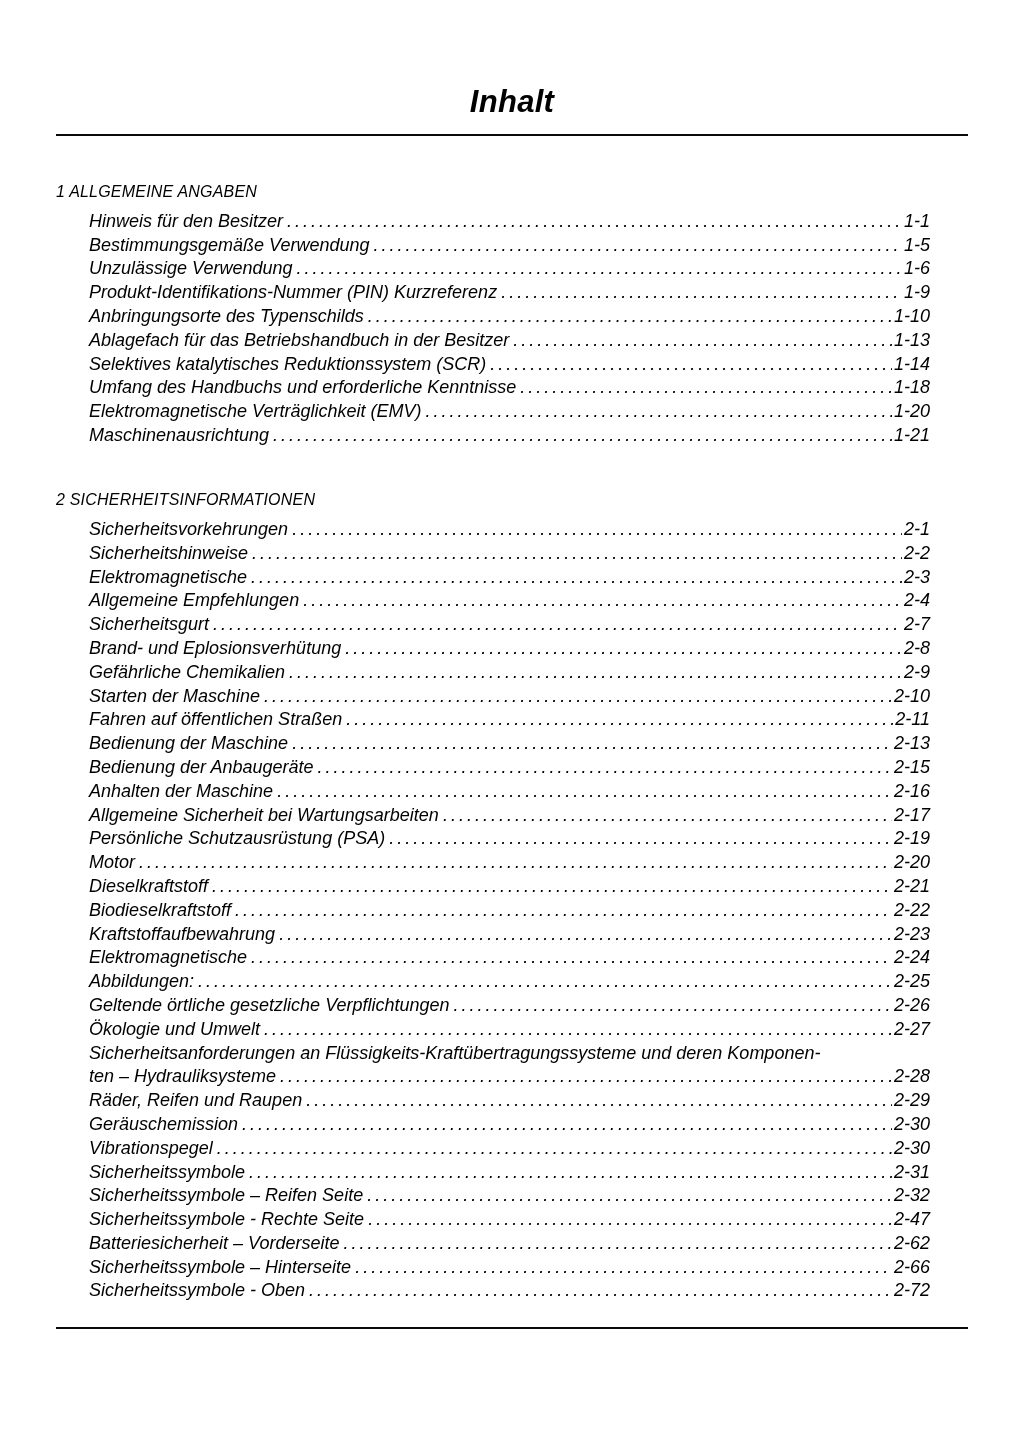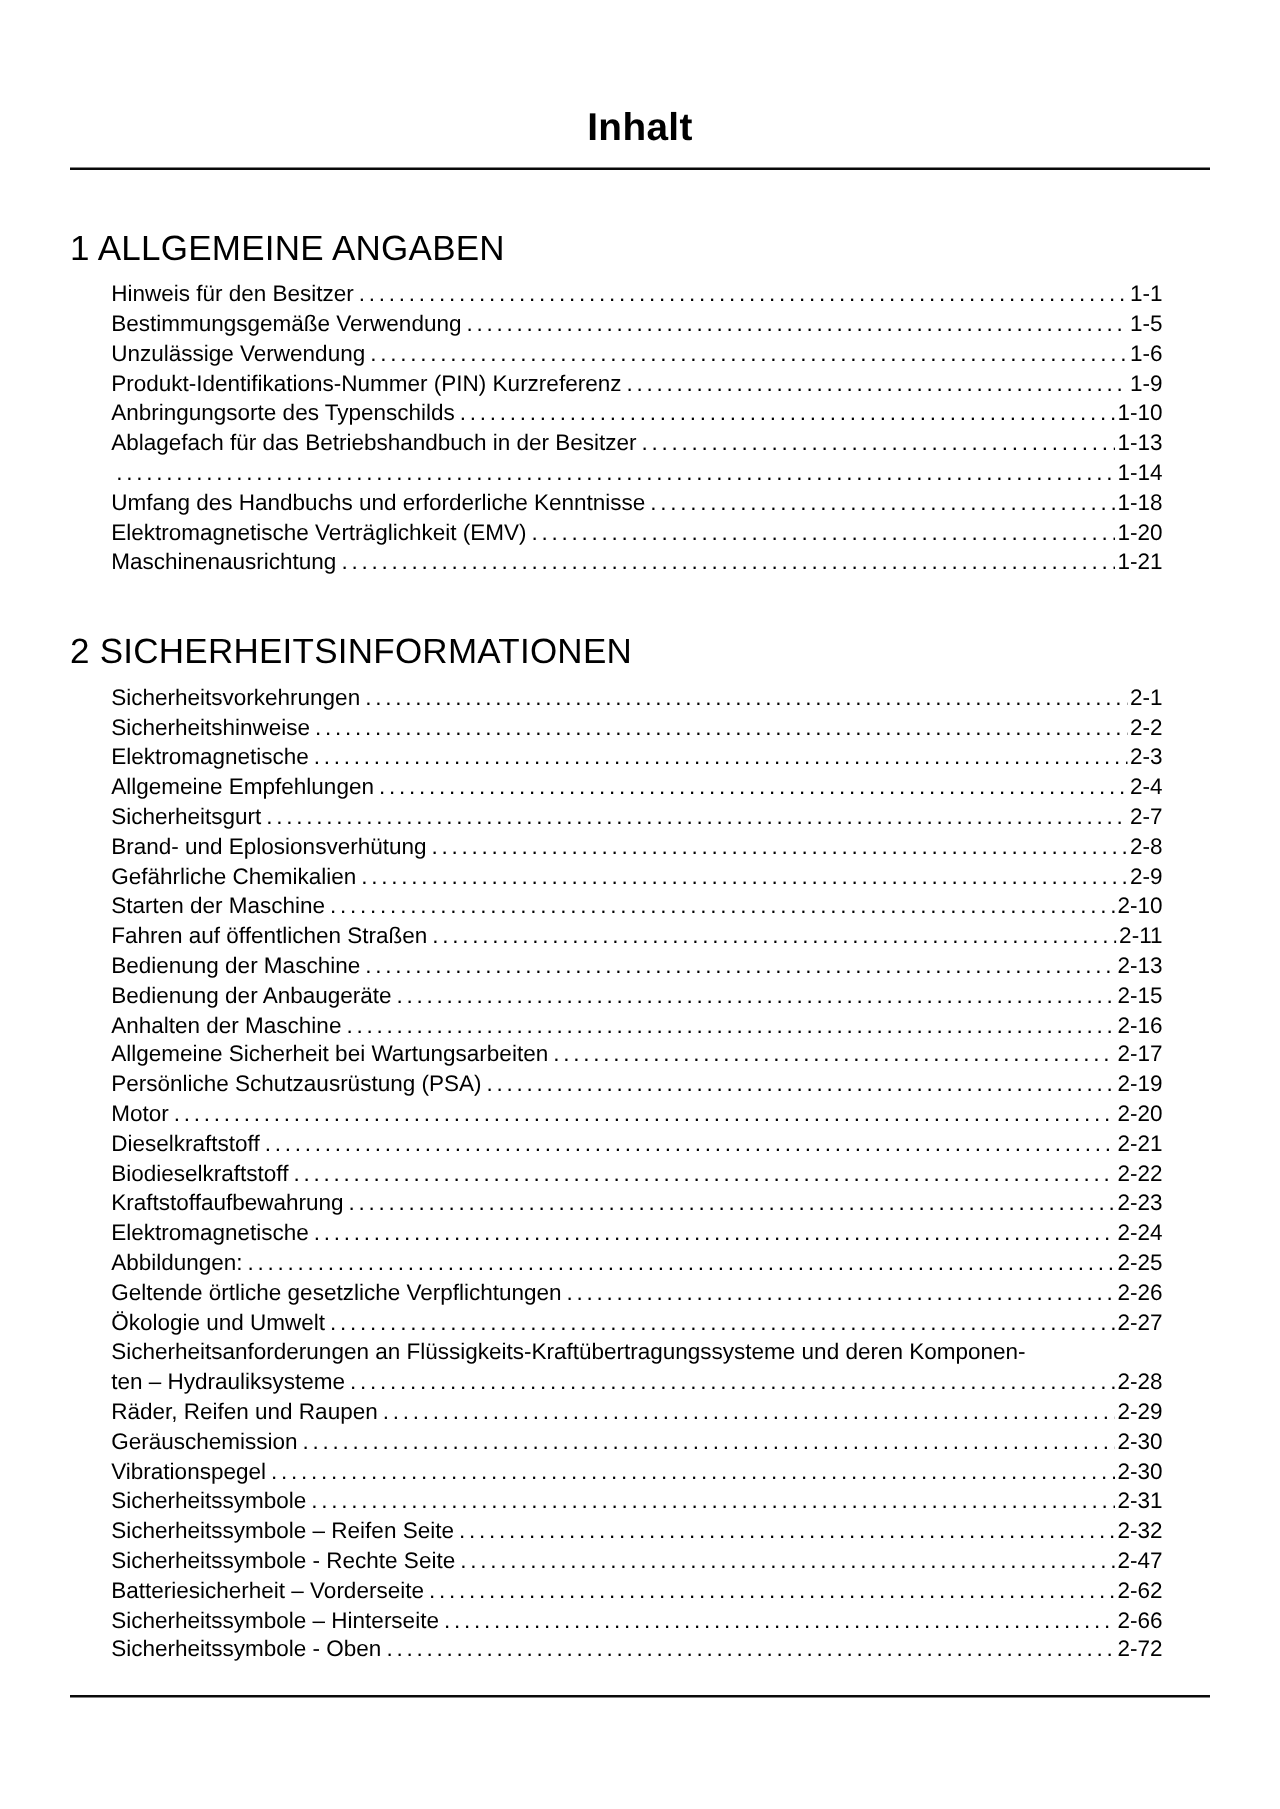--- a/index.html
+++ b/index.html
@@ -8,39 +8,40 @@
     width: 1024px;
     height: 1447px;
     font-family: "Liberation Sans", "DejaVu Sans", sans-serif;
     color: #000000;
     overflow: hidden;
   }
   .page {
     width: 912px;
     margin: 0 auto;
     padding-top: 84px;
+    font-style: italic;
   }
   .doc-title {
     font-size: 31px;
     font-weight: bold;
     text-align: center;
     line-height: 1.15;
     letter-spacing: 0.3px;
   }
   .rule {
     border: 0;
     border-top: 2px solid #0a0a0a;
     height: 0;
   }
   .top-rule { margin-top: 14px; }
   .bottom-rule { margin-top: 24px; }
   .toc-section { margin-top: 46px; }
   .toc-section.second { margin-top: 42px; }
   .section-heading {
-    font-size: 28px;
+    font-size: 16px;
     font-weight: 400;
     line-height: 1.2;
     margin-bottom: 9px;
     letter-spacing: 0.2px;
   }
   .entries {
     padding-left: 33px;
     padding-right: 38px;
   }
   .toc-entry {
@@ -105,20 +106,21 @@
     <span class="entry-page">1-10</span>
   </div>
 
   <div class="toc-entry">
     <span class="entry-title">Ablagefach für das Betriebshandbuch in der Besitzer</span>
     <span class="leader"></span>
     <span class="entry-page">1-13</span>
   </div>
 
   <div class="toc-entry">
+    <span class="entry-title">Selektives katalytisches Reduktionssystem (SCR)</span>
     <span class="leader"></span>
     <span class="entry-page">1-14</span>
   </div>
 
   <div class="toc-entry">
     <span class="entry-title">Umfang des Handbuchs und erforderliche Kenntnisse</span>
     <span class="leader"></span>
     <span class="entry-page">1-18</span>
   </div>
 

